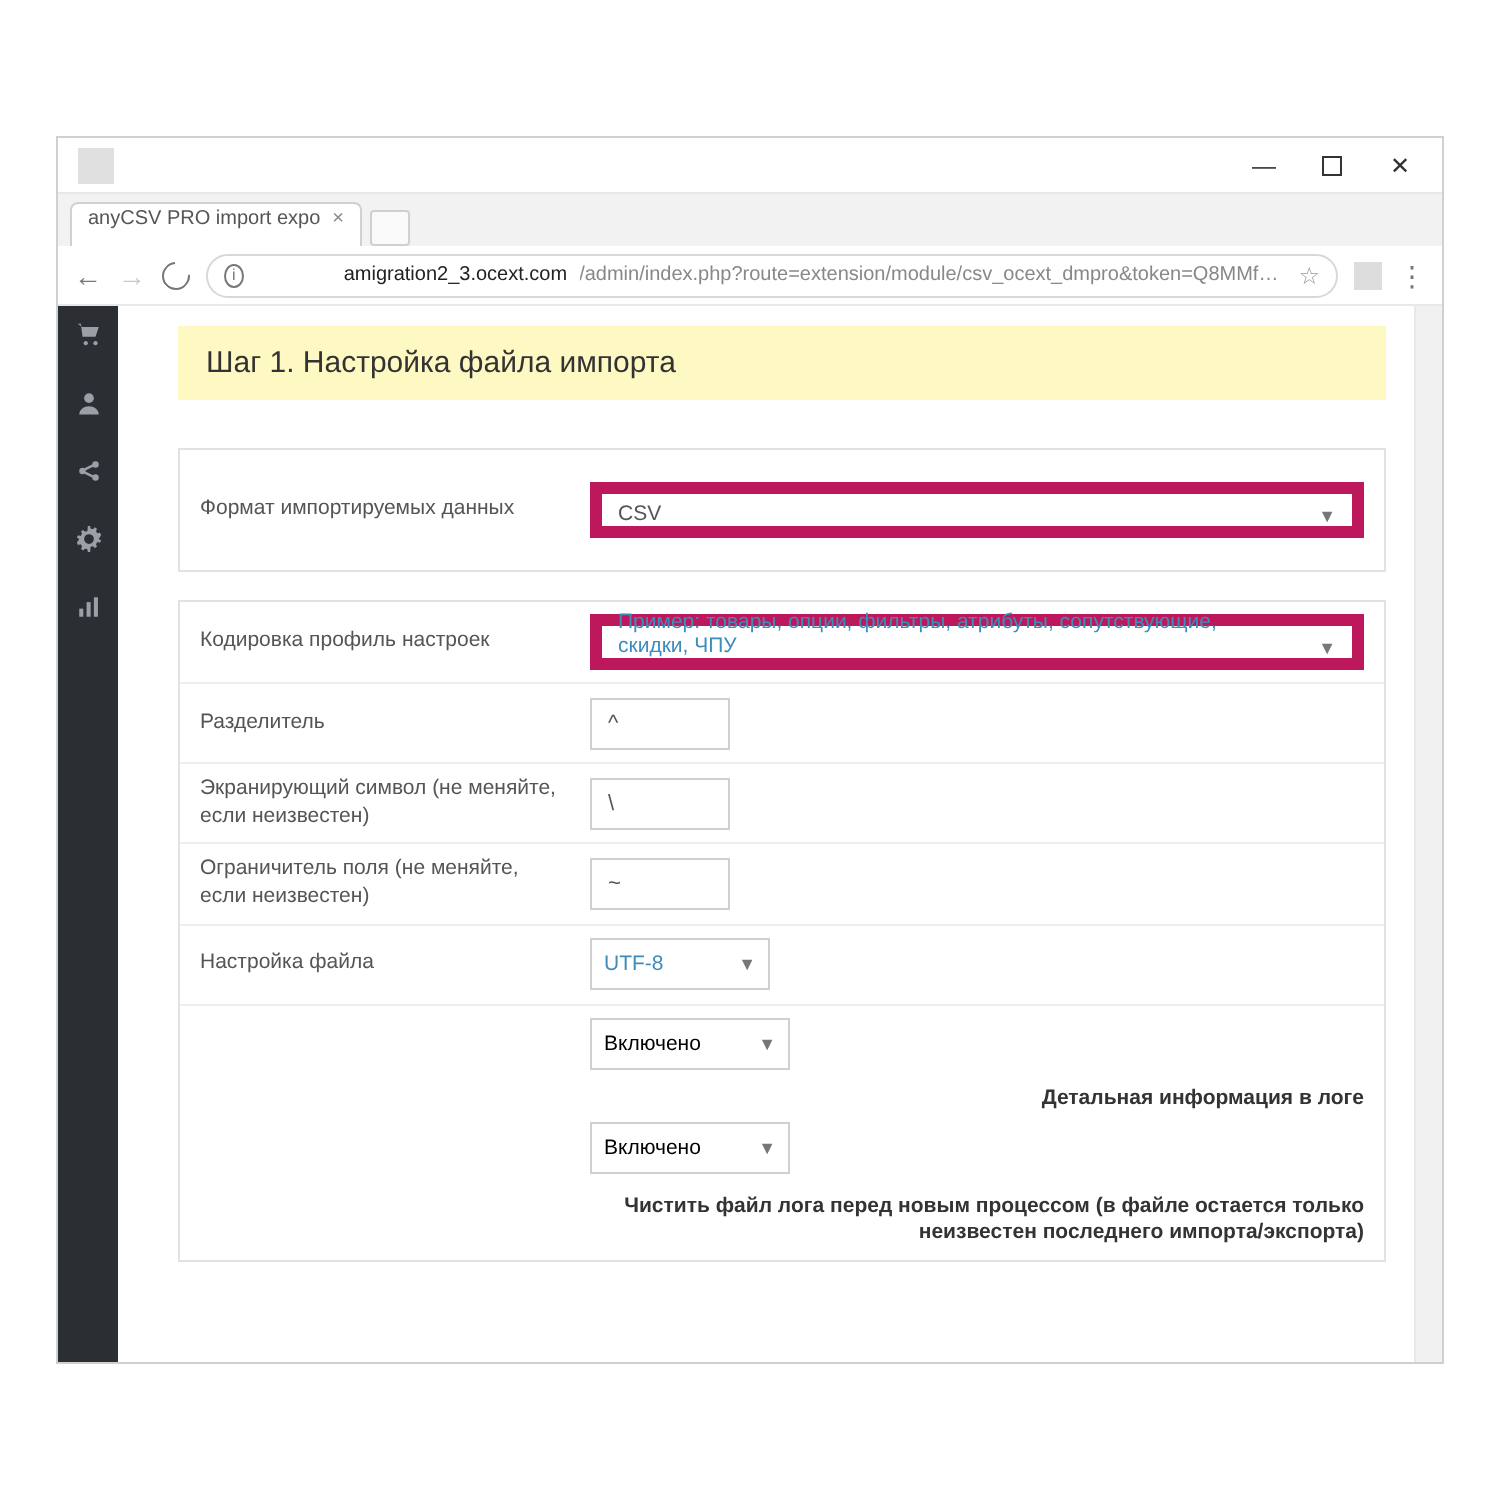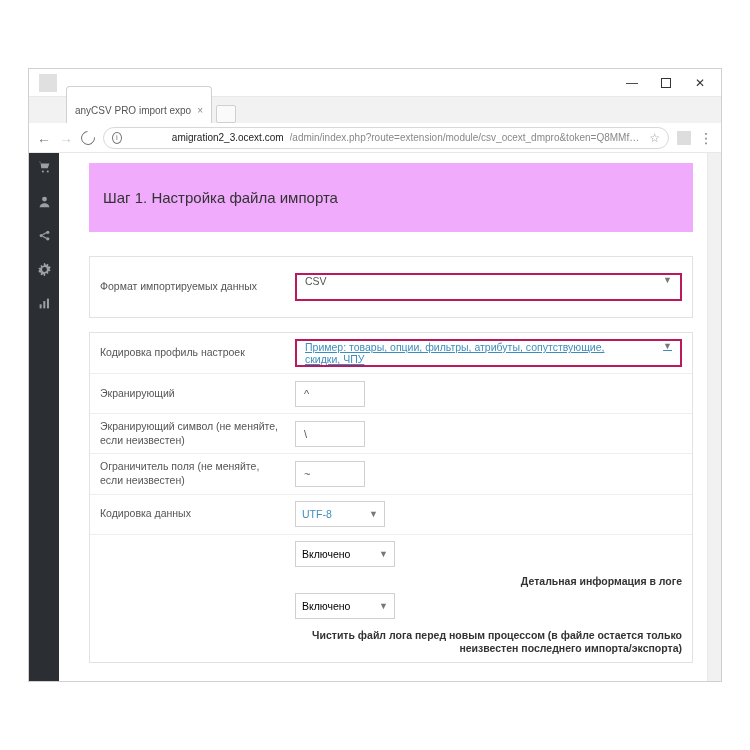--- a/index.html
+++ b/index.html
@@ -7,21 +7,21 @@
 .outer-frame { position: absolute; left: 28px; top: 68px; width: 694px; height: 614px; border: 1px solid #d0d0d0; background: #fff; }
 
 
 .titlebar { height: 28px; background: #fff; display: flex; justify-content: flex-end; align-items: center; padding: 0 4px; border-bottom: 1px solid #e8e8e8; }
 .titlebar .stub { width: 18px; height: 18px; background: #e0e0e0; margin-right: auto; margin-left: 6px; }
 .titlebar .wbtn { width: 34px; height: 22px; display: flex; align-items: center; justify-content: center; color: #333; font-size: 12px; cursor: pointer; }
 .titlebar .wbtn.sq::after { content: ""; width: 8px; height: 8px; border: 1px solid #333; display: block; }
 
 
 .tabstrip { height: 26px; background: #f2f2f2; display: flex; align-items: flex-end; padding: 0 6px; }
-.tab { background: #fff; border: 1px solid #d0d0d0; border-bottom: none; border-radius: 4px 4px 0 0; height: 22px; padding: 18px 8px; display: flex; align-items: flex-start; gap: 6px; font-size: 10px; color: #555; max-width: 160px; margin-left: 31px; }
+.tab { background: #fff; border: 1px solid #d0d0d0; border-bottom: none; border-radius: 4px 4px 0 0; height: 22px; padding: 8px 8px; display: flex; align-items: flex-end; gap: 6px; font-size: 10px; color: #555; max-width: 160px; }
 .tab .ttext { overflow: hidden; white-space: nowrap; text-overflow: ellipsis; }
 .tab .x { color: #888; cursor: pointer; }
 .newtab { width: 20px; height: 18px; border: 1px solid #d0d0d0; background: #fafafa; margin-left: 4px; border-radius: 2px; }
 
 
 .urlbar { height: 30px; background: #fff; border-bottom: 1px solid #e8e8e8; display: flex; align-items: center; padding: 0 8px; gap: 8px; }
 .navarrow { color: #777; font-size: 14px; cursor: pointer; }
 .reloadc { width: 14px; height: 14px; border: 1.5px solid #777; border-radius: 50%; border-top-color: transparent; transform: rotate(40deg); }
 .addr { flex: 1; height: 22px; border: 1px solid #d8d8d8; border-radius: 11px; display: flex; align-items: center; padding: 0 8px; gap: 6px; font-size: 10px; color: #333; overflow: hidden; }
 .addr .info { width: 12px; height: 12px; border: 1px solid #777; border-radius: 50%; display: flex; align-items: center; justify-content: center; font-size: 8px; color: #777; }
@@ -31,30 +31,30 @@
 .ext-ico { width: 14px; height: 14px; background: #ddd; }
 .menu-dots { color: #777; font-size: 14px; }
 
 
 .page { height: calc(100% - 28px - 26px - 30px); display: flex; background: #fff; }
 .sidebar { width: 30px; background: #2b2f33; display: flex; flex-direction: column; align-items: center; padding-top: 8px; gap: 18px; }
 .sidebar .sic { color: #9aa0a6; font-size: 13px; cursor: pointer; }
 .sidebar .sic svg { width: 13px; height: 13px; fill: #9aa0a6; }
 
 .content { flex: 1; padding: 10px 14px 0 30px; overflow: hidden; }
-.step-hdr { background: #f0abfc; padding: 26px 14px; font-size: 15px; color: #333; font-weight: 400; }
+.step-hdr { background: #fef9c3; padding: 10px 14px; font-size: 15px; color: #333; font-weight: 400; }
 .panel { border: 1px solid #e2e2e2; margin-top: 24px; }
 .row { display: flex; align-items: center; border-bottom: 1px solid #eee; min-height: 40px; padding: 6px 10px; }
 .row:last-child { border-bottom: none; }
 .row-label { width: 195px; font-size: 10.5px; color: #555; padding-right: 10px; line-height: 1.3; }
 .row-ctrl { flex: 1; }
 
-.sel-wide { width: 100%; height: 28px; border: 2px solid #be185d; background: #fff; display: flex; align-items: flex-start; justify-content: space-between; padding: 0 8px; font-size: 10.5px; color: #555; cursor: pointer; gap: 24px; }
+.sel-wide { width: 100%; height: 28px; border: 6px solid #be185d; background: #fff; display: flex; align-items: flex-end; justify-content: space-between; padding: 0 8px; font-size: 10.5px; color: #555; cursor: pointer; gap: 24px; }
 .sel-wide .arr, .sel-sm .arr { color: #777; font-size: 9px; }
-.sel-blue { color: #3c8dbc; text-decoration: underline; }
+.sel-blue { color: #3c8dbc; }
 .inp-sm { width: 70px; height: 26px; border: 1px solid #d0d0d0; padding: 0 8px; font-size: 11px; color: #555; }
 .sel-sm { width: 90px; height: 26px; border: 1px solid #d0d0d0; background: #fff; display: flex; align-items: center; justify-content: space-between; padding: 0 6px; font-size: 10.5px; cursor: pointer; }
 .sel-sm.blue { color: #3c8dbc; }
 
 .subsection { padding: 6px 10px 6px 205px; text-align: right; }
 .sub-label { font-weight: bold; font-size: 10.5px; color: #333; margin: 8px 0 6px; }
 .sub-note { font-weight: bold; font-size: 10.5px; color: #333; line-height: 1.3; margin-top: 10px; }
 
 .right-scroll { width: 14px; background: #f1f1f1; border-left: 1px solid #e8e8e8; }
 </style>
@@ -138,33 +138,33 @@
         <div class="row">
           <div class="row-label">Кодировка профиль настроек</div>
           <div class="row-ctrl">
             <div class="sel-wide sel-blue">
               <span>Пример: товары, опции, фильтры, атрибуты, сопутствующие, скидки, ЧПУ</span>
               <span class="arr">▼</span>
             </div>
           </div>
         </div>
         <div class="row">
-          <div class="row-label">Экранирующий</div>
+          <div class="row-label">Разделитель</div>
           <div class="row-ctrl"><input class="inp-sm" value="^" style=""></div>
         </div>
         <div class="row">
           <div class="row-label">Экранирующий символ (не меняйте, если неизвестен)</div>
           <div class="row-ctrl"><input class="inp-sm" value="\" style=""></div>
         </div>
         <div class="row">
           <div class="row-label">Ограничитель поля (не меняйте, если неизвестен)</div>
           <div class="row-ctrl"><input class="inp-sm" value="~" style=""></div>
         </div>
         <div class="row">
-          <div class="row-label">Кодировка данных</div>
+          <div class="row-label">Настройка файла</div>
           <div class="row-ctrl">
             <div class="sel-sm blue">
               <span>UTF-8</span>
               <span class="arr">▼</span>
             </div>
           </div>
         </div>
 
         <div class="subsection">
           <div class="sel-sm" style="width:100px">

